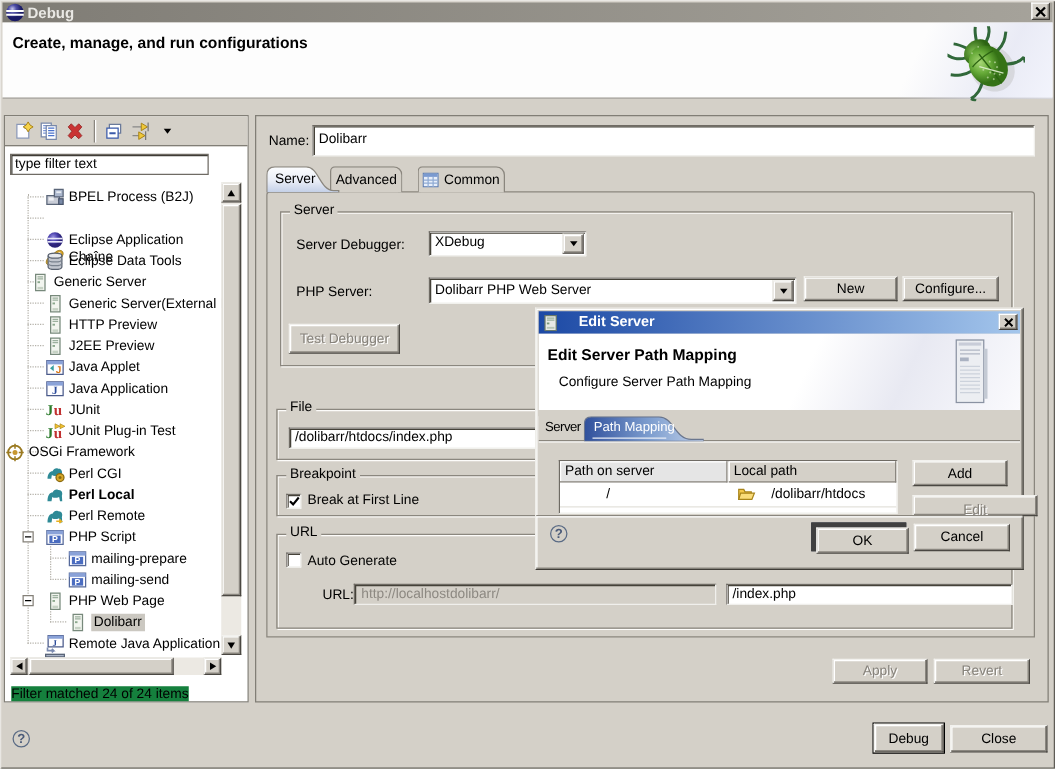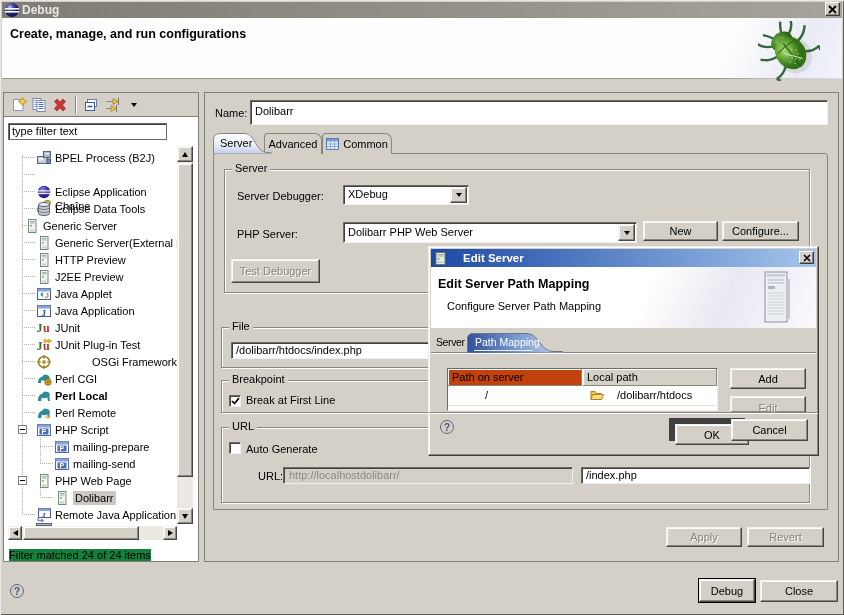--- a/index.html
+++ b/index.html
@@ -299,21 +299,21 @@
           <span class="txt">JUnit</span>
         </div>
       <div class="trow" style="top:191px;padding-left:32px;">
           <svg class="ico" viewBox="0 0 16 16">
             <text x="0.5" y="13" font-size="12" font-weight="bold" fill="#2a7a2a" font-family="Liberation Serif">J</text>
             <text x="7" y="13" font-size="12" font-weight="bold" fill="#c03030" font-family="Liberation Serif">u</text>
             <path d="M8 2 L12 4 L8 6 Z M12 2 L16 4 L12 6 Z" fill="#f0c030" stroke="#a8841a" stroke-width=".5"></path>
           </svg>
           <span class="txt">JUnit Plug-in Test</span>
         </div>
-      <div class="trow" style="top:208px;padding-left:32px;gap:37px;">
+      <div class="trow" style="top:208px;">
           <svg class="ico" viewBox="0 0 16 16">
             <circle cx="8" cy="8" r="5.5" fill="none" stroke="#9a7a20" stroke-width="1.5"></circle>
             <circle cx="8" cy="8" r="2" fill="#c89830"></circle>
             <path d="M8 1v4M8 11v4M1 8h4M11 8h4" stroke="#9a7a20" stroke-width="1.2"></path>
           </svg>
           <span class="txt">OSGi Framework</span>
         </div>
       <div class="trow" style="top:225px;padding-left:32px;">
           <svg class="ico" viewBox="0 0 16 16">
             <path d="M2 12 C2 8 4 6 6 6 C7 4 9 3 10.5 4 C13 3.5 14 6 13.5 8 L13 12 L11.5 12 L11 9 C9 10 7 10 5.5 9 L5 12 Z" fill="#2e8a96"></path>
@@ -417,21 +417,21 @@
   <div id="rp">
     <div class="lbl" style="left:10px;top:14px;">Name:</div>
     <div class="sunken" style="left:45px;top:7px;width:578px;height:25px;">
         <span style="position:absolute;left:4px;top:4px;">Dolibarr</span>
       </div>
     <div id="tabs">
       <div id="tabbody"></div>
       <div class="tab tabu" style="left:51px;width:58px;z-index:1;">
           <span>Advanced</span>
         </div>
-      <div class="tab tabu" style="left:109px;width:70px;z-index:1;display:flex;gap:4px;text-align:right;">
+      <div class="tab tabu" style="left:121px;width:70px;z-index:1;display:flex;gap:4px;text-align:right;">
         <svg width="13" height="12" viewBox="0 0 13 12">
             <rect x="0.5" y="0.5" width="12" height="11" fill="#e8effa" stroke="#5a7ab0"></rect>
             <rect x="1" y="1" width="11" height="2.5" fill="#7a9ad0"></rect>
             <path d="M1 6h11M1 8.5h11M4.5 3.5v8M8.5 3.5v8" stroke="#90acd4" stroke-width="1"></path>
           </svg>
         <span>Common</span>
         </div>
       <div class="tab" id="tabsel" style="left:0;width:62px;">
         <svg style="position:absolute;left:0;top:0;" width="59" height="21" viewBox="0 0 59 21">
           <defs>
@@ -541,41 +541,41 @@
               </linearGradient>
             </defs>
           <path d="M0.5 20 L0.5 6 Q0.5 0.5 6 0.5 L60 0.5 C72 0.5 73 18.5 86 18.5 L96 18.5 L96 20 Z" fill="url(#dtg)" stroke="#6a768e" stroke-width="1"></path>
           <path d="M7 17.5 L66 17.5" stroke="#e8edf6" stroke-width="1"></path>
         </svg>
         <span style="position:absolute;left:8px;top:3px;">Path Mapping</span>
       </div>
     </div>
 
     <div style="position:absolute;left:18px;top:121px;width:271px;height:43px;background:#fff;border:1px solid;border-color:#6f6b64 #f0efec #f0efec #6f6b64;">
-      <div style="position:absolute;left:0;top:0;width:134px;height:17px;background:#c2410c;border-right:1px solid #8a867f;border-bottom:1px solid #8a867f;box-shadow:inset 1px 1px 0 #fff;">
+      <div style="position:absolute;left:0;top:0;width:134px;height:17px;background:#e5e5e5;border-right:1px solid #8a867f;border-bottom:1px solid #8a867f;box-shadow:inset 1px 1px 0 #fff;">
           <span style="position:absolute;left:4px;top:2px;">Path on server</span>
         </div>
       <div style="position:absolute;left:135px;top:0;width:134px;height:17px;background:#d4d0c8;border-bottom:1px solid #8a867f;box-shadow:inset 1px 1px 0 #fff;border-right:1px solid #8a867f;">
           <span style="position:absolute;left:4px;top:2px;">Local path</span>
         </div>
       <span style="position:absolute;left:37px;top:20px;">/</span>
       <svg style="position:absolute;left:142px;top:20px;" width="15" height="12" viewBox="0 0 15 12">
           <path d="M1 2.5 L1 10.5 L11 10.5 L11 4.5 L6 4.5 L5 2.5 Z" fill="#f4c84a" stroke="#a8841a"></path>
           <path d="M2.5 5.5 L13.5 5.5 L11.5 10.5 L1 10.5 Z" fill="#fadc7a" stroke="#a8841a"></path>
         </svg>
       <span style="position:absolute;left:169px;top:20px;">/dolibarr/htdocs</span>
       <div style="position:absolute;left:0;top:36px;width:269px;height:1px;background:#e4e2dc;"></div>
     </div>
     <div class="btn" style="left:301px;top:121px;width:76px;height:21px;">Add</div>
-    <div class="btn dis" style="left:301px;top:149px;width:76px;height:17px;overflow:hidden;align-items:flex-start;">
+    <div class="btn dis" style="left:301px;top:149px;width:100px;height:17px;overflow:hidden;align-items:flex-start;">
         <span style="margin-top:5px;">Edit</span>
       </div>
     <div style="position:absolute;left:0px;top:165px;width:389px;height:2px;border-top:1px solid #8a867e;border-bottom:1px solid #fff;"></div>
     <div class="hlp" style="left:11px;top:173px;">?</div>
-    <div style="position:absolute;left:240px;top:171px;width:76px;height:23px;border:6px solid #404040;background:#0f172a;">
+    <div style="position:absolute;left:220px;top:171px;width:76px;height:23px;border:4px solid #404040;background:#0f172a;">
       <div class="btn" style="left:0;top:0;width:74px;height:21px;">OK</div>
     </div>
     <div class="btn" style="left:302px;top:172px;width:77px;height:22px;">Cancel</div>
   </div>
 
   <div class="hlp" style="left:10px;top:584px;">?</div>
   <div style="position:absolute;left:698px;top:578px;width:58px;height:25px;border:1px solid #000;background:#d4d0c8;">
     <div class="btn" style="left:0;top:0;width:56px;height:23px;">Debug</div>
   </div>
   <div class="btn" style="left:760px;top:580px;width:78px;height:22px;">Close</div>

